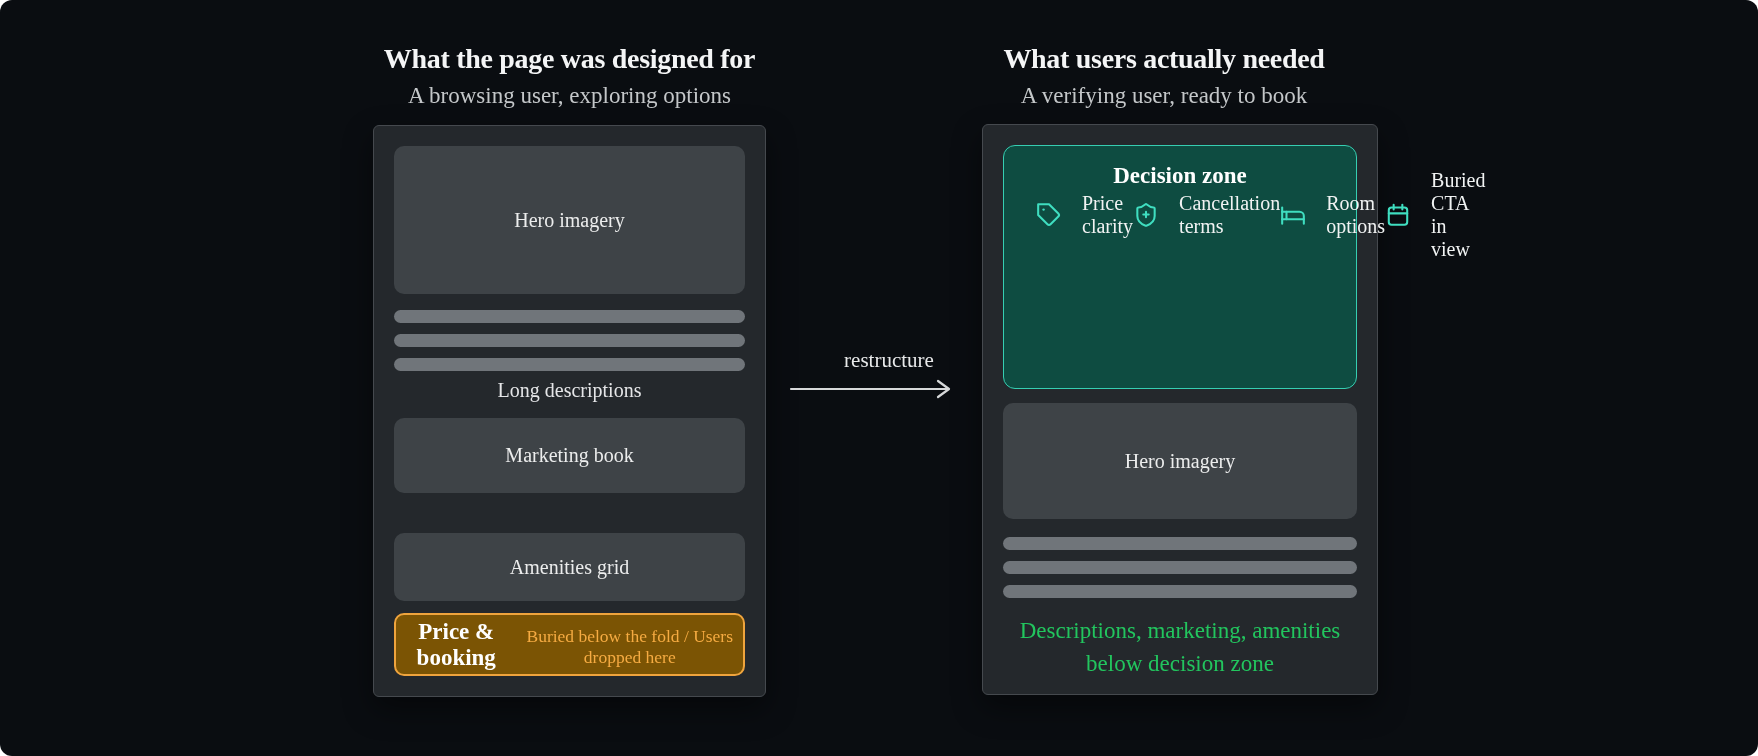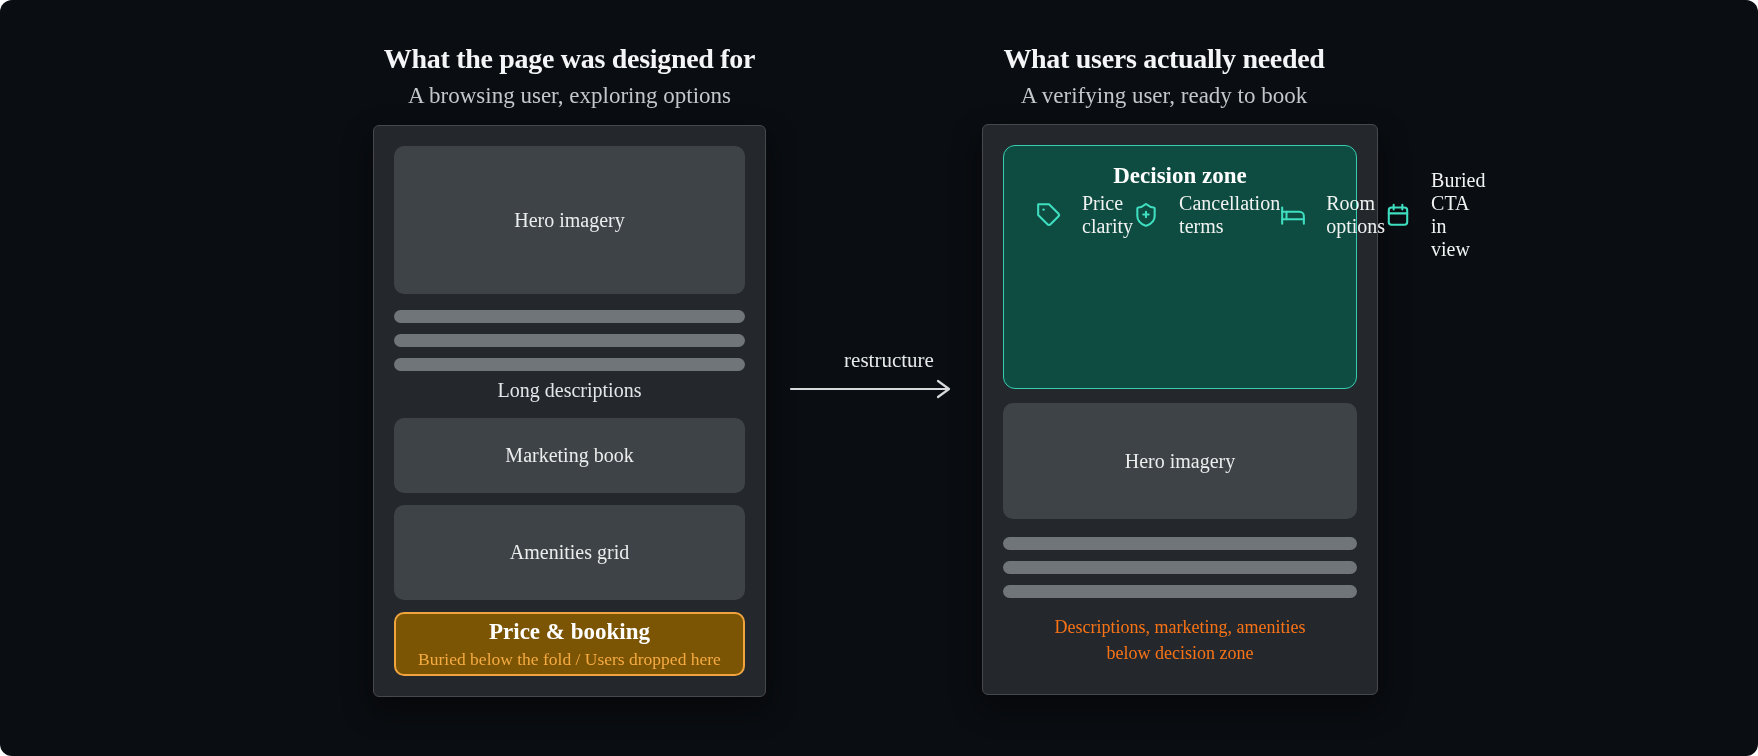--- a/index.html
+++ b/index.html
@@ -37,36 +37,36 @@
   .gray-block {
     background:#3e4347;
     border-radius:10px;
     display:flex; align-items:center; justify-content:center;
     color:#eceded; font-size:20px;
     flex-shrink:0;
   }
   .hero-left  { height:148px; margin-bottom:16px; }
   .hero-right { height:116px; margin-bottom:18px; }
   .block-marketing { height:75px; margin-bottom:12px; }
-  .block-amenities { height:95px; margin-bottom:12px; }
+  .block-amenities { height:68px; margin-bottom:12px;margin-top:28px; }
 
   .bars { display:flex; flex-direction:column; gap:11px; flex-shrink:0; }
   .bar { height:13px; border-radius:7px; background:#70757a; }
 
   .skeleton-caption {
     text-align:center; color:#e5e6e8; font-size:20px;
     margin:8px 0 16px; flex-shrink:0;
   }
 
   .price-block {
     flex:1;
     background:#7b5404;
     border:2px solid #efa43d;
     border-radius:10px;
-    display:flex; flex-direction:column; align-items:center; justify-content:center;
+    display:flex; align-items:center; justify-content:center;
     text-align:center;
   }
   .price-block .pb-title { font-size:23px; font-weight:700; color:#ffffff; }
   .price-block .pb-sub   { font-size:17.5px; color:#f6ab42; margin-top:4px; }
 
   
   .decision-zone {
     height:244px;
     background:#0e4c41;
     border:1.5px solid #36ceb2;
@@ -76,21 +76,21 @@
     flex-shrink:0;
   }
   .dz-title { text-align:center; font-size:23px; font-weight:700; color:#ffffff; margin:3px 0 13px; }
   .dz-items { display:flex; gap:0; padding-left:16px; }
   .dz-item  { display:flex; align-items:center; gap:20px; height:26px; }
   .dz-item .dz-icon { width:26px; height:26px; color:#3fdec0; flex-shrink:0; display:flex; align-items:center; justify-content:center; }
   .dz-item .dz-icon svg { width:26px; height:26px; }
   .dz-item .dz-label { font-size:20px; color:#f1f3f3; }
 
   .right-caption {
-    text-align:center; color:#f97316; font-size:18px; line-height:1.45;
+    text-align:center; color:#22c55e; font-size:23px; line-height:1.45;
     margin-top:16px;
   }
 
   
   .restructure { position:absolute; left:767px; top:348px; width:244px; text-align:center; }
   .restructure .arrow-label { font-size:21px; color:#e8e9ea; }
   .arrow-svg { position:absolute; left:789px; top:377px; }
 </style>
 </head>
 <body>

